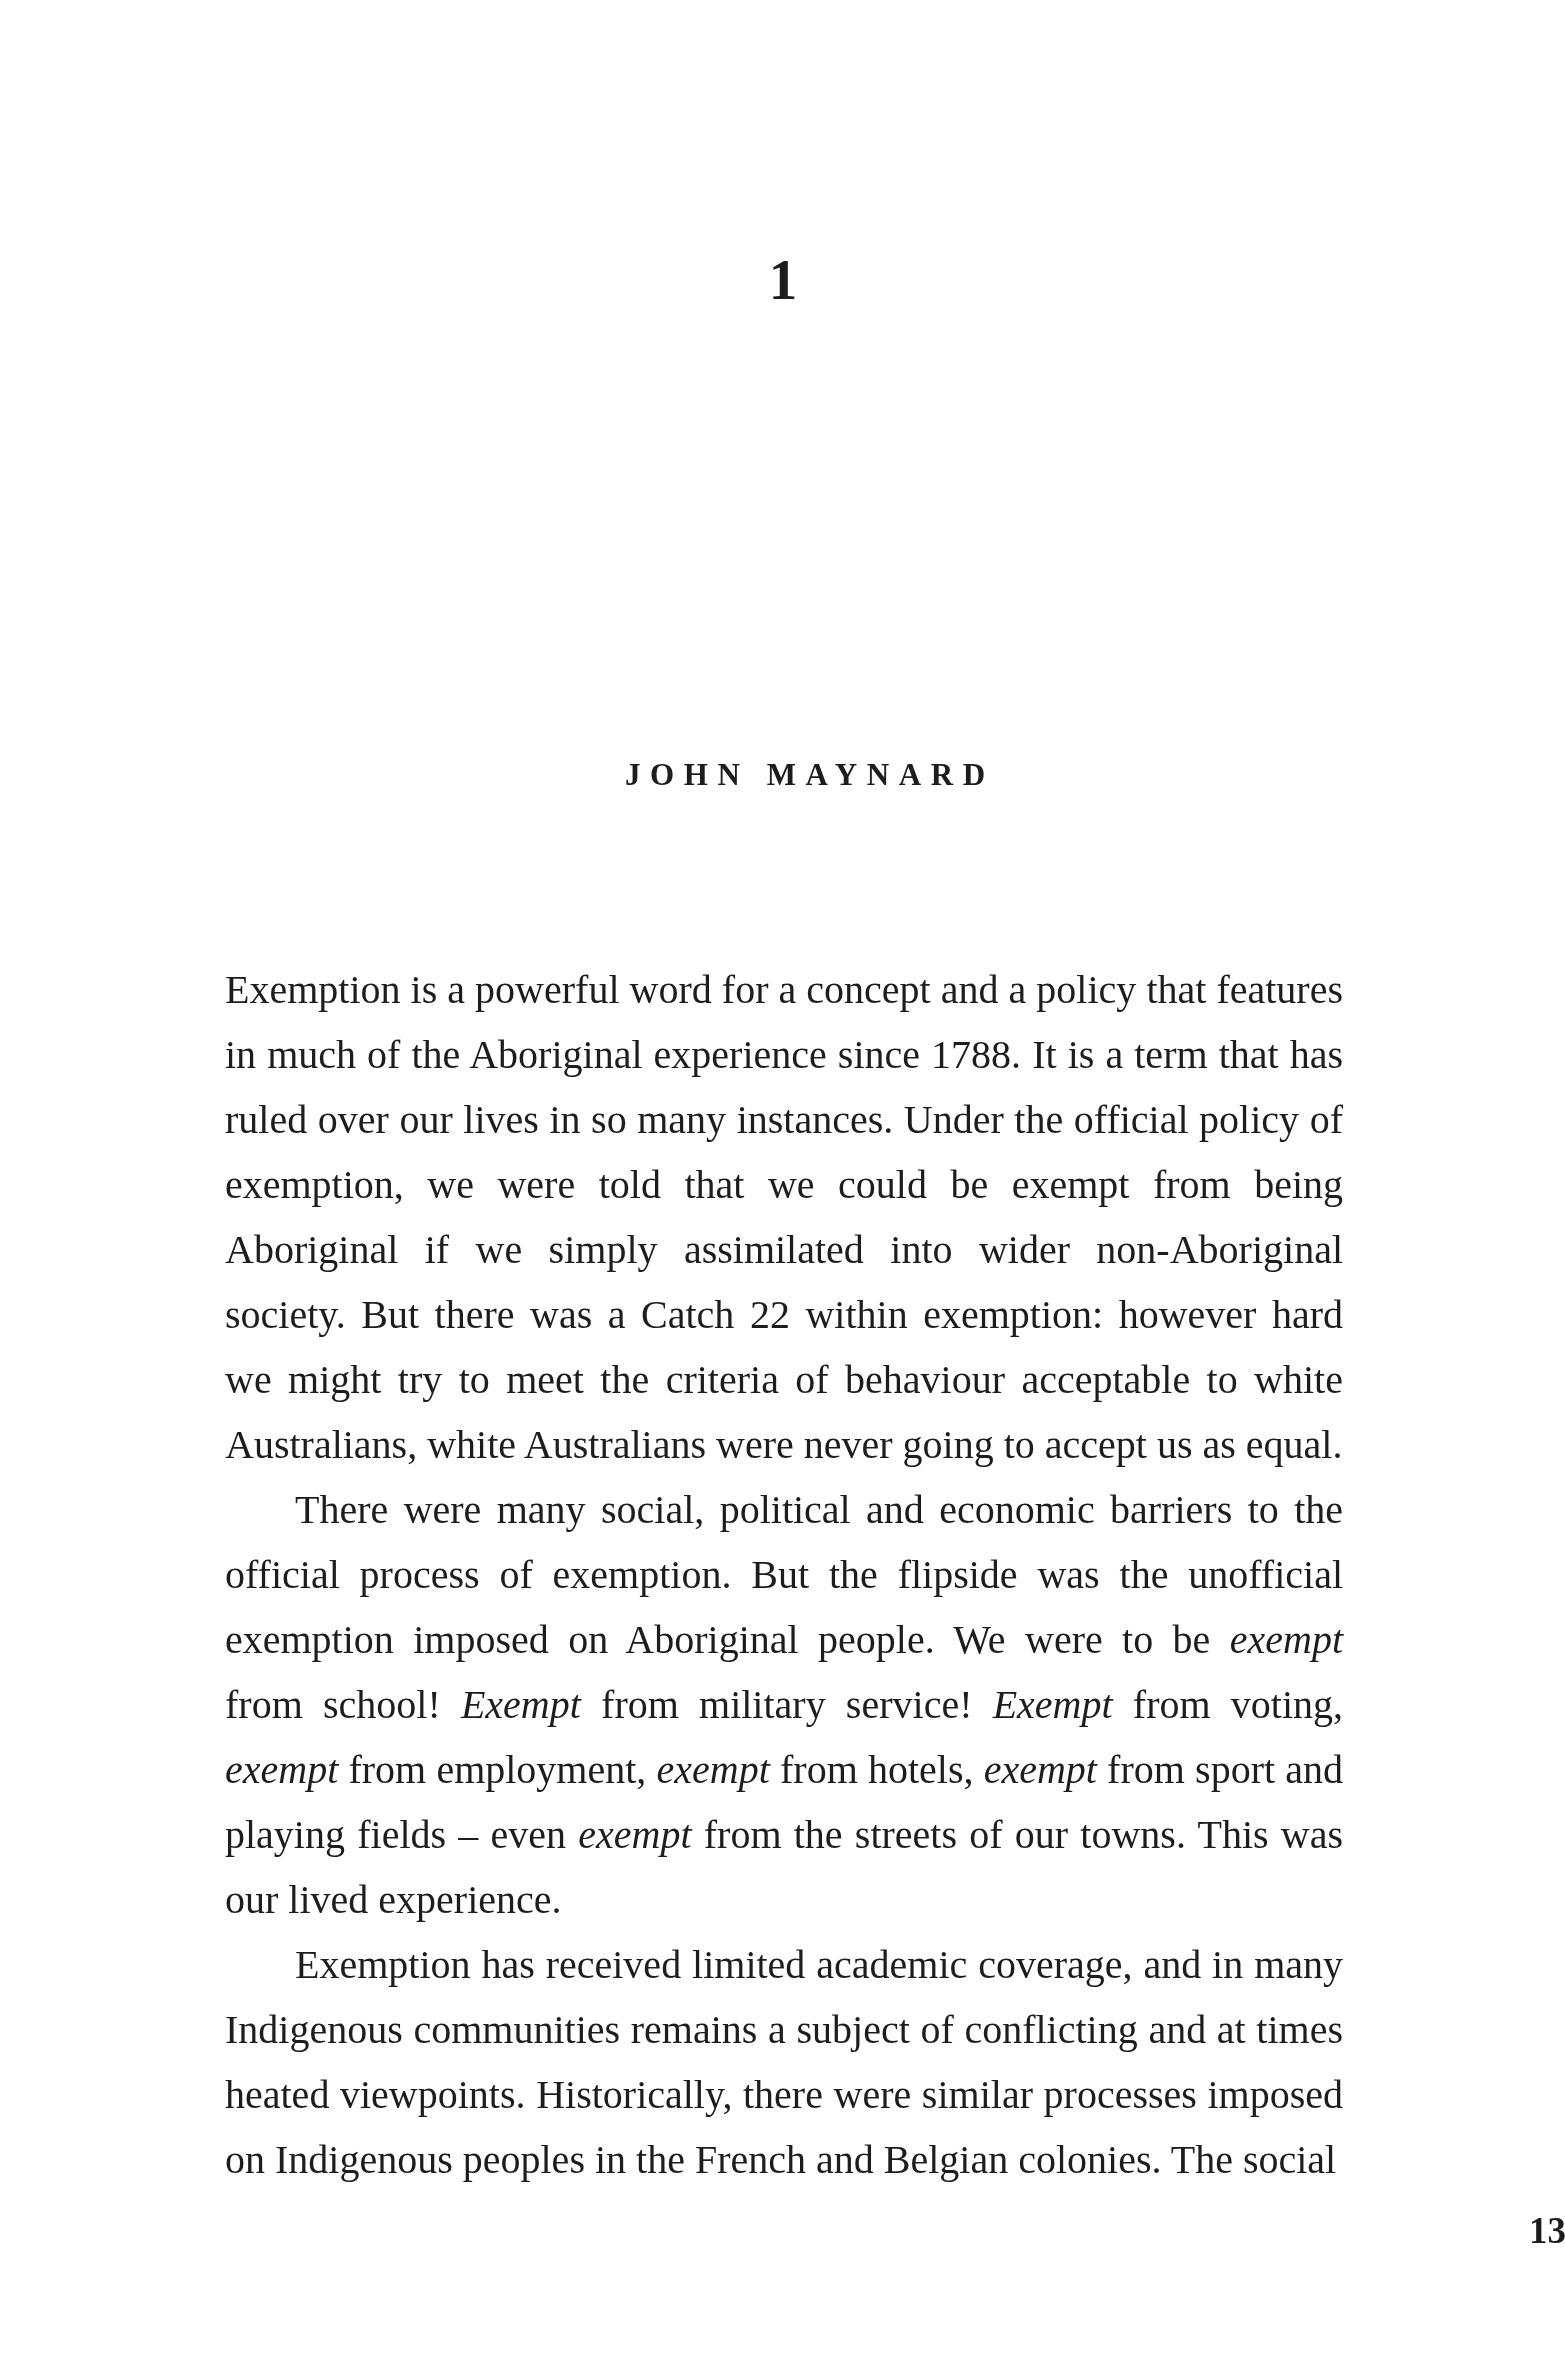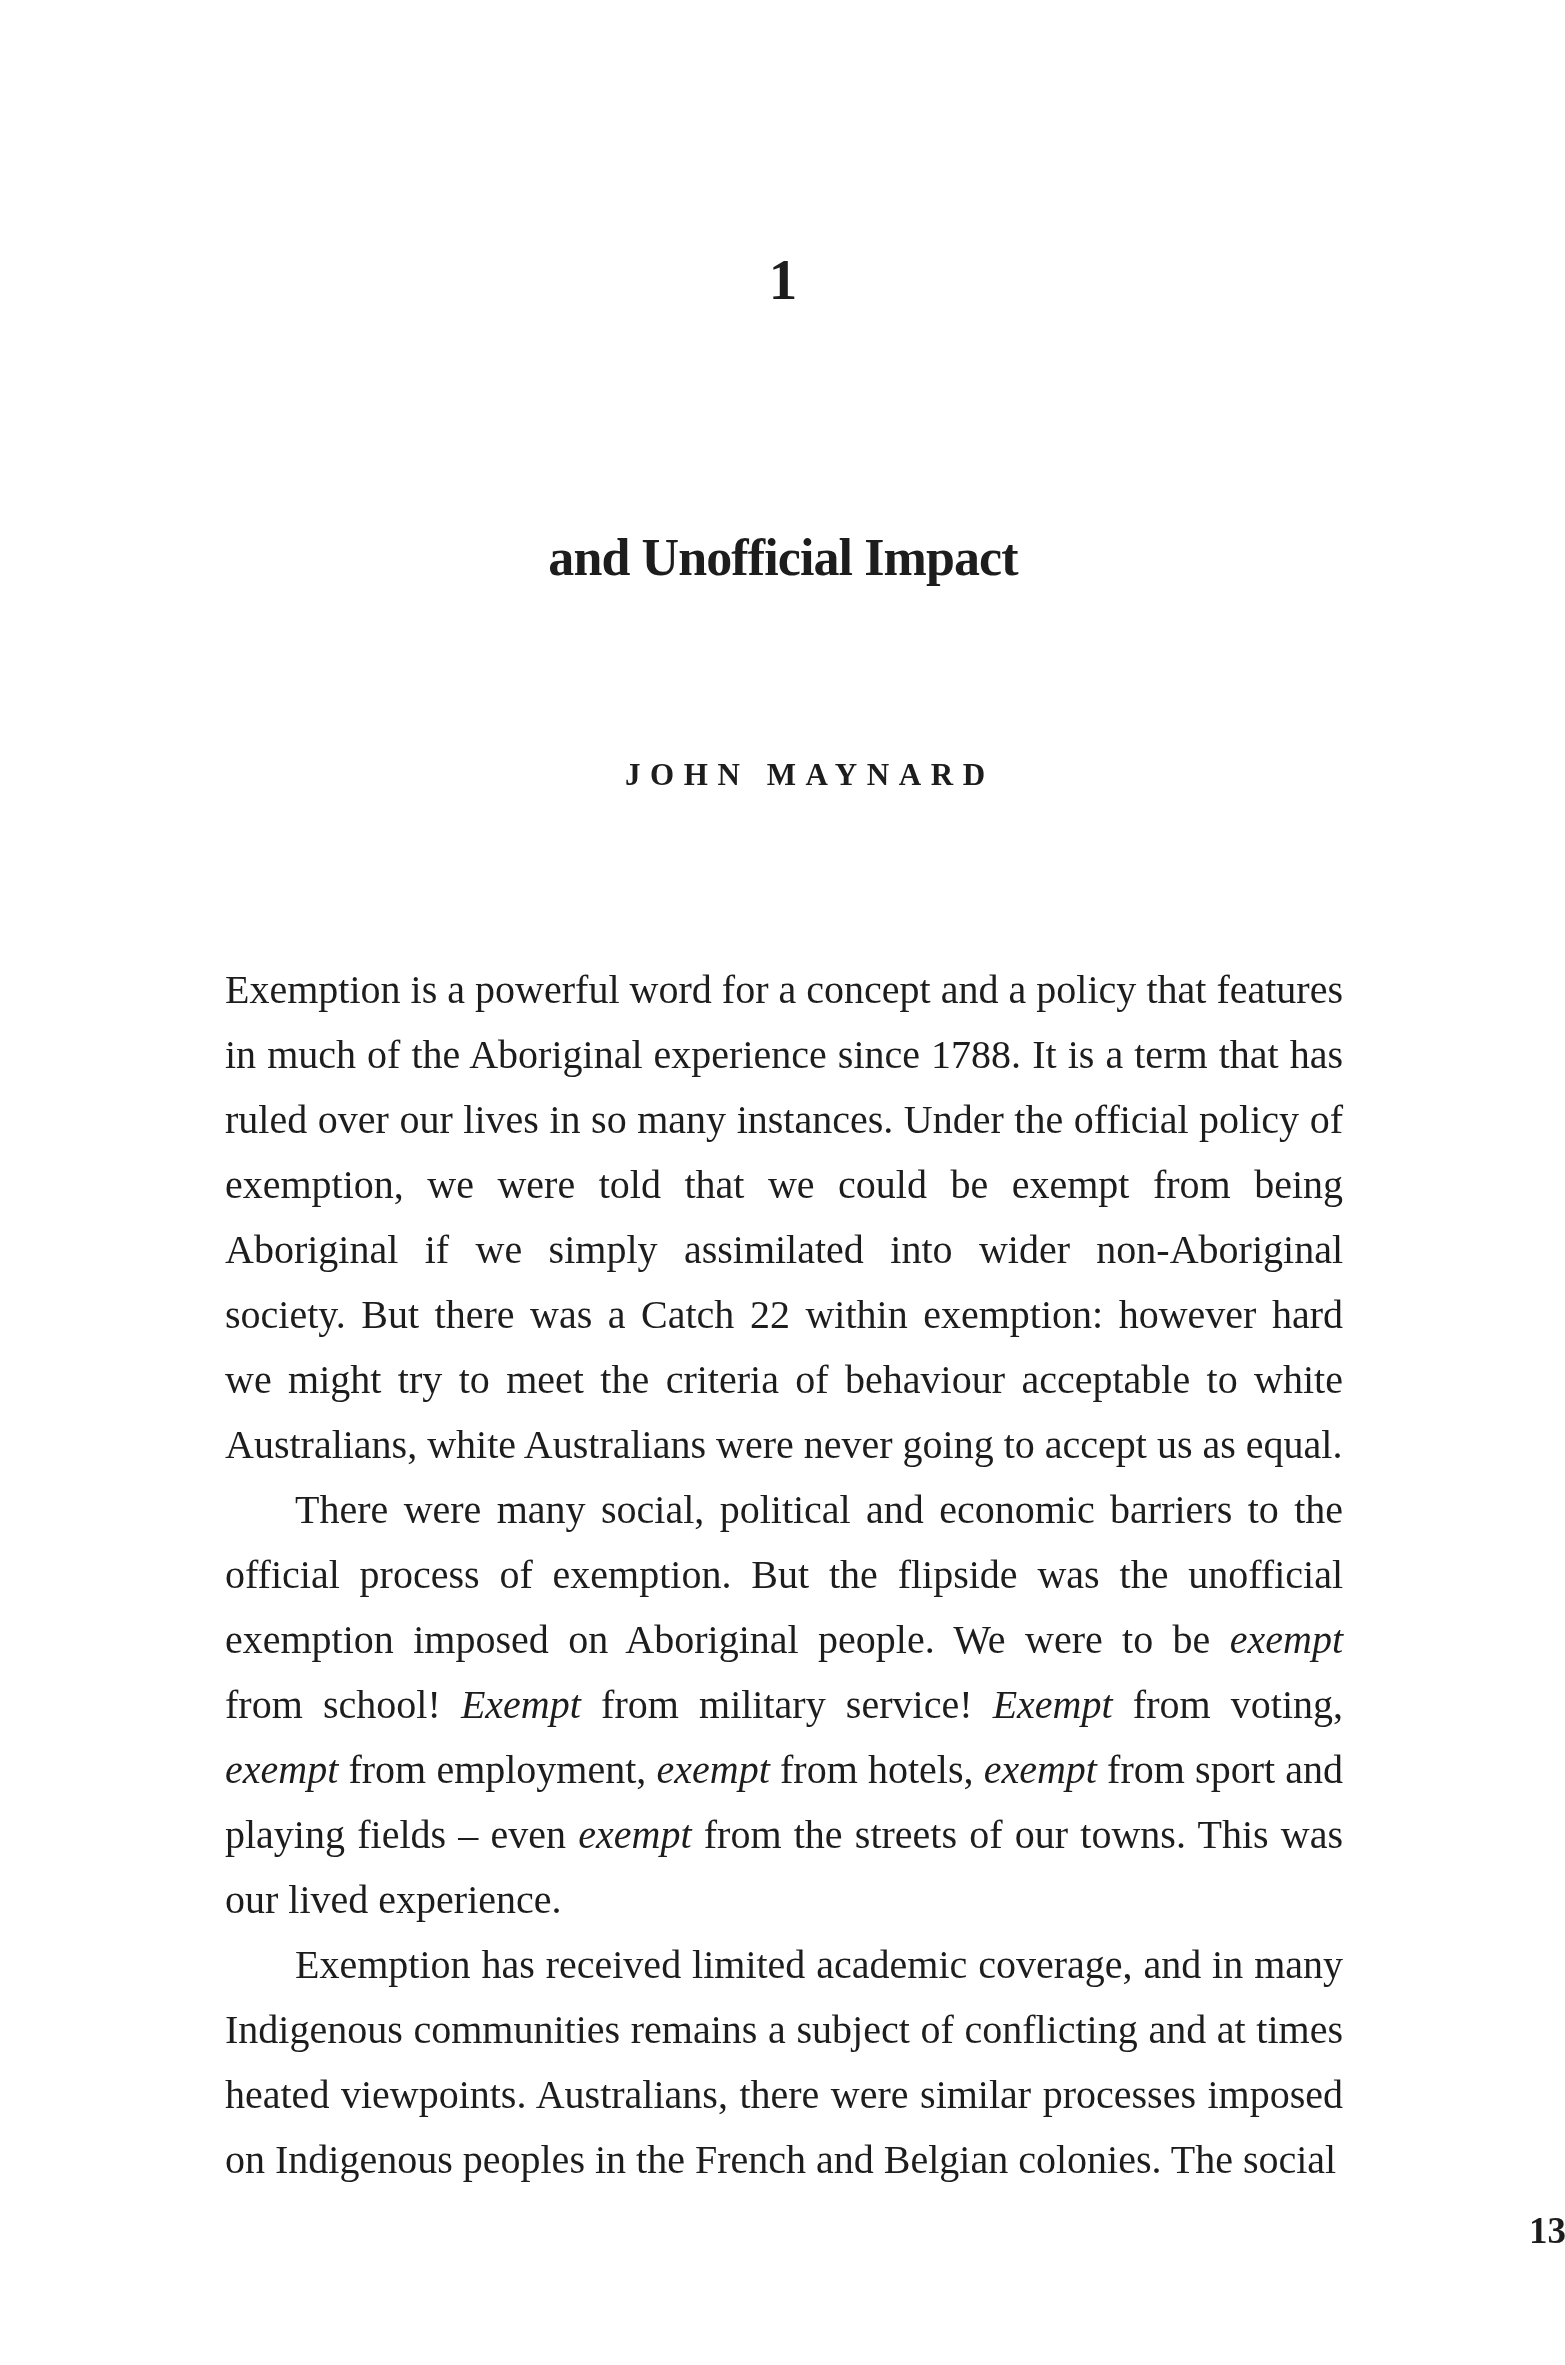--- a/index.html
+++ b/index.html
@@ -84,27 +84,26 @@
 </style>
 </head>
 <body>
 
 <div class="page">
 
   <div class="chapter-number">1</div>
 
   <h1 class="chapter-title">
     <br>
-    <span>and Unofficial Impact</span>
   </h1>
 
   <div class="author">JOHN MAYNARD</div>
 
   <div class="body-text" id="body-text">
       <p class=""><span>Exemption is a powerful word for a concept and a policy that features in much of the Aboriginal experience since 1788. It is a term that has ruled over our lives in so many instances. Under the official policy of exemption, we were told that we could be exempt from being Aboriginal if we simply assimilated into wider non-Aboriginal society. But there was a Catch 22 within exemption: however hard we might try to meet the criteria of behaviour acceptable to white Australians, white Australians were never going to accept us as equal.</span></p>
       <p class="indent"><span>There were many social, political and economic barriers to the official process of exemption. But the flipside was the unofficial exemption imposed on Aboriginal people. We were to be </span><em>exempt</em><span> from school! </span><em>Exempt</em><span> from military service! </span><em>Exempt</em><span> from voting, </span><em>exempt</em><span> from employment, </span><em>exempt</em><span> from hotels, </span><em>exempt</em><span> from sport and playing fields – even </span><em>exempt</em><span> from the streets of our towns. This was our lived experience.</span></p>
-      <p class="indent"><span>Exemption has received limited academic coverage, and in many Indigenous communities remains a subject of conflicting and at times heated viewpoints. Australians, there were similar processes imposed on Indigenous peoples in the French and Belgian colonies. The social</span></p>
+      <p class="indent"><span>Exemption has received limited academic coverage, and in many Indigenous communities remains a subject of conflicting and at times heated viewpoints. Historically, there were similar processes imposed on Indigenous peoples in the French and Belgian colonies. The social</span></p>
     </div>
 
   <div class="page-number">13</div>
 
 </div>
 
 
 </body></html>

